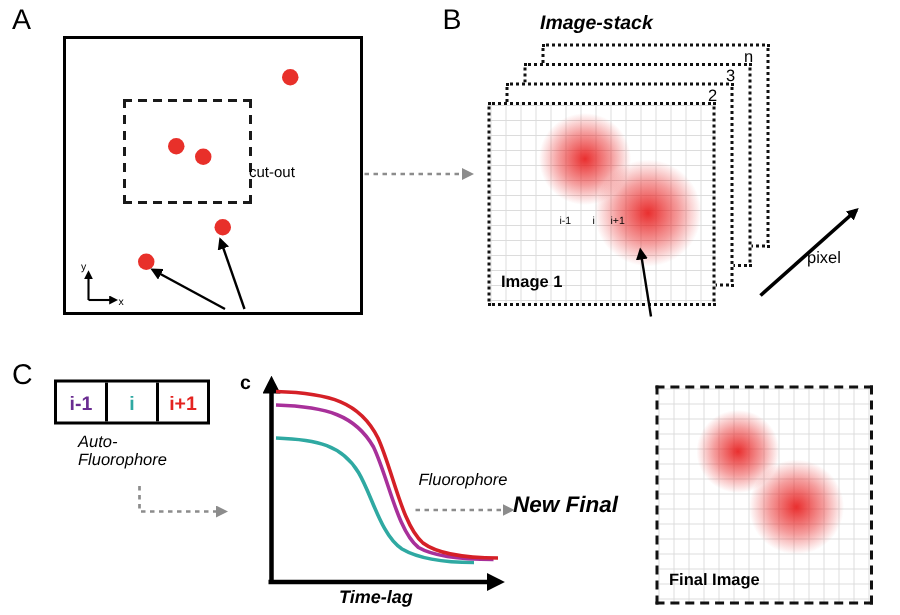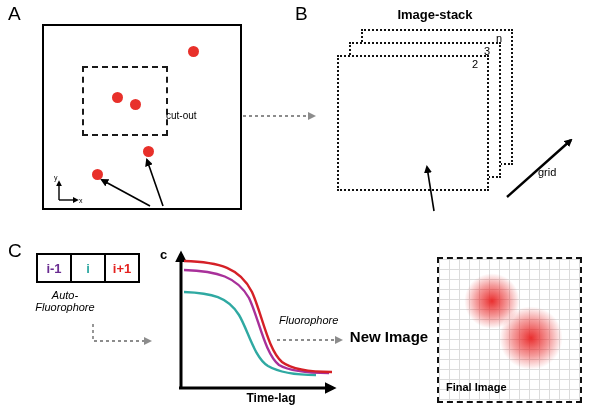--- a/index.html
+++ b/index.html
@@ -2,21 +2,21 @@
 <html><head>
 <meta charset="utf-8">
 <style>
   html,body{margin:0;padding:0;background:#fff;}
   #canvas{position:relative;width:600px;height:410px;background:#fff;
           font-family:"Liberation Sans",sans-serif;color:#000;overflow:hidden;}
   .abs{position:absolute;}
   .panel-letter{font-size:19px;}
   .bold{font-weight:bold;}
   .italic{font-style:italic;}
-  .center{text-align:center;}
+  .center{font-style:italic;}
   .fs7{font-size:7px;} .fs10{font-size:10px;} .fs11{font-size:11px;}
   .fs12{font-size:12px;} .fs13{font-size:13px;}
   #ccd-box{left:42px;top:24px;width:196px;height:182px;border:2px solid #000;background:#fff;}
   .dot{width:11px;height:11px;border-radius:50%;background:#e8302a;}
   #cutout-rect{left:38px;top:40px;width:82px;height:66px;border:2px dashed #1a1a1a;}
   .stack-frame{width:148px;height:132px;border:2px dotted #111;background:#fff;}
   .pixel-grid{background-image:linear-gradient(#dcdcdc 1px,transparent 1px),
               linear-gradient(90deg,#dcdcdc 1px,transparent 1px);
               background-size:10px 10px;background-color:#fff;}
   .blob{border-radius:50%;background:radial-gradient(circle,rgba(232,36,36,0.95) 0%,
@@ -60,46 +60,54 @@
   </div>
 
 
   <div class="abs panel-letter" style="left:295px;top:3px">B</div>
   <div class="abs bold fs13 center" style="left:360px;top:7px;width:150px">Image-stack</div>
 
   <div class="abs stack-frame" style="left:361px;top:29px"></div>
   <div class="abs stack-frame" style="left:349px;top:42px"></div>
   <div class="abs stack-frame" style="left:337px;top:55px"></div>
 
+  <div class="abs stack-frame pixel-grid" style="left:325px;top:68px">
+    <div class="abs blob" style="left:32px;top:5px;width:62px;height:62px"></div>
+    <div class="abs blob" style="left:69px;top:36px;width:72px;height:72px"></div>
+    <div class="abs fs7" style="left:46px;top:74px">i-1</div>
+    <div class="abs fs7" style="left:68px;top:74px">i</div>
+    <div class="abs fs7" style="left:80px;top:74px">i+1</div>
+    <div class="abs bold fs11" style="left:7px;top:112px">Image 1</div>
+  </div>
 
   <div class="abs fs11" style="left:496px;top:32px">n</div>
   <div class="abs fs11" style="left:484px;top:45px">3</div>
   <div class="abs fs11" style="left:472px;top:58px">2</div>
 
-  <div class="abs fs11" style="left:538px;top:166px">grid</div>
+  <div class="abs fs11" style="left:538px;top:166px">pixel</div>
 
   <div class="abs panel-letter" style="left:8px;top:240px">C</div>
 
   <div id="cellbox" class="abs">
     <div class="cell" style="color: rgb(106, 44, 145);">i-1</div>
     <div class="cell" style="color: rgb(47, 169, 162);">i</div>
     <div class="cell" style="color: rgb(228, 35, 32);">i+1</div>
   </div>
 
-  <div class="abs italic fs11 center" style="left:25px;top:289px;width:80px">
+  <div class="abs italic fs11 center" style="left:52px;top:289px;width:80px">
     <div>Auto-</div>
     <div>Fluorophore</div>
   </div>
 
   <div class="abs bold fs13" style="left:160px;top:247px">c</div>
   <div class="abs bold fs12 center" style="left:226px;top:391px;width:90px">Time-lag</div>
 
   <div class="abs italic fs11" style="left:279px;top:314px">Fluorophore</div>
 
-  <div class="abs bold center" style="left:342px;top:328px;width:94px;font-size:15px">New Image</div>
+  <div class="abs bold center" style="left:342px;top:328px;width:94px;font-size:15px">New Final</div>
 
   <div id="final-box" class="abs pixel-grid">
     <div class="abs blob" style="left:25px;top:14px;width:56px;height:56px"></div>
     <div class="abs blob" style="left:60px;top:47px;width:64px;height:64px"></div>
     <div class="abs bold fs11" style="left:7px;top:122px">Final Image</div>
   </div>
 
   <svg id="overlay" class="abs" width="600" height="410" viewBox="0 0 600 410">
     <defs>
       <marker id="m-black" viewBox="0 0 10 10" refX="7.5" refY="5" markerWidth="8" markerHeight="8" orient="auto" markerUnits="userSpaceOnUse">

